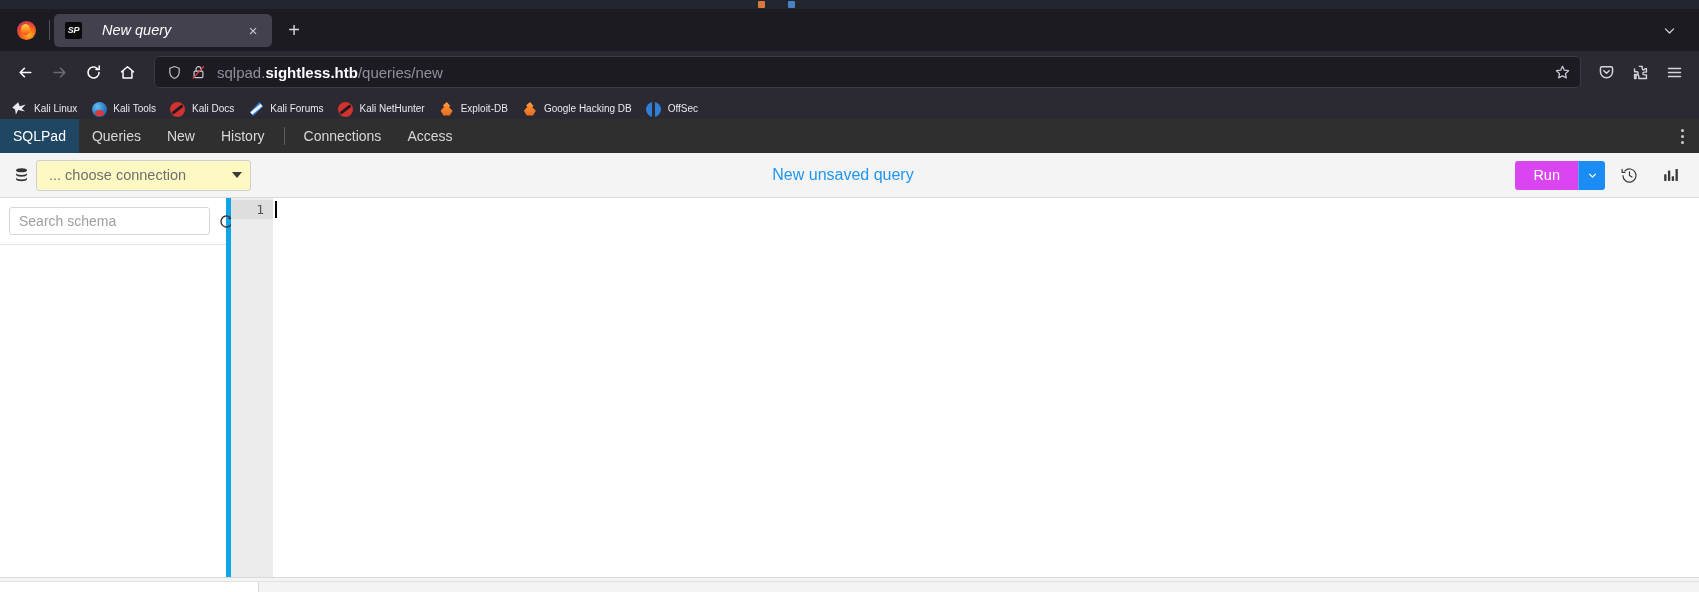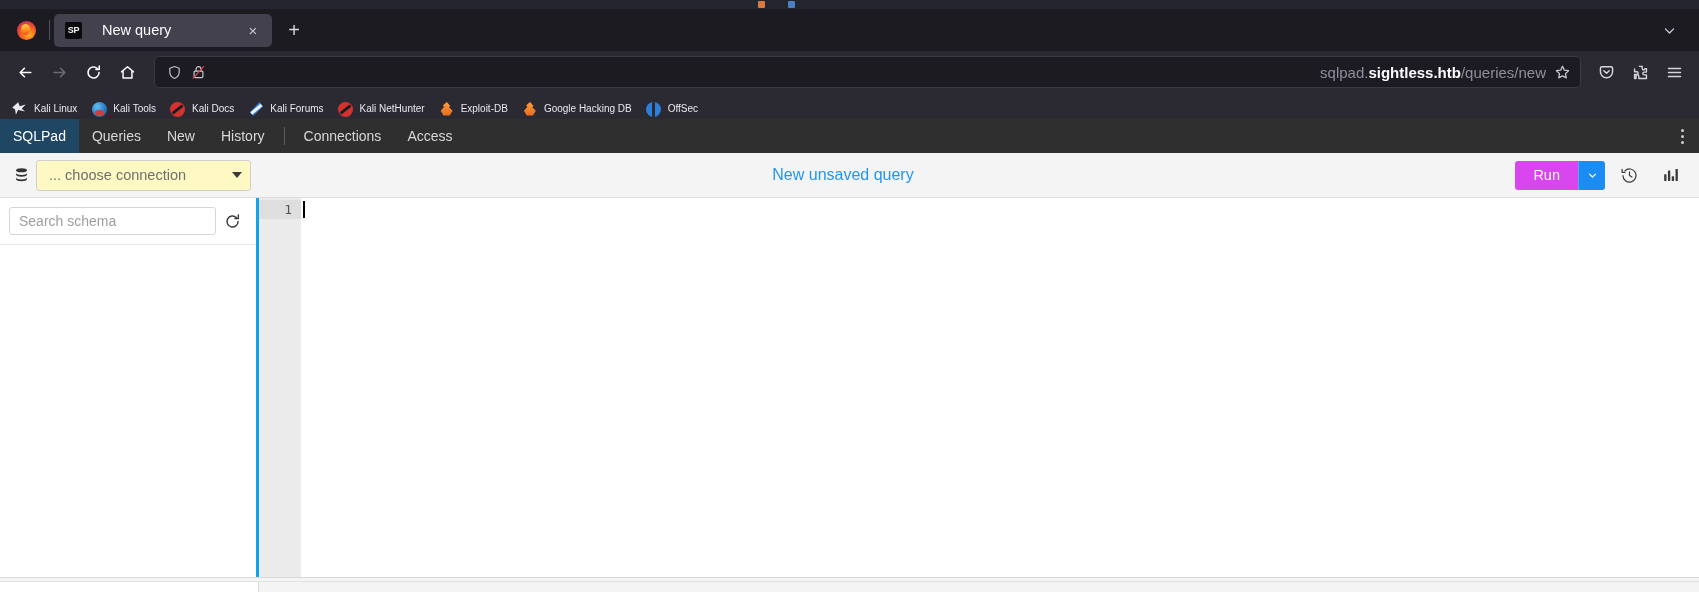--- a/index.html
+++ b/index.html
@@ -62,20 +62,21 @@
     min-width: 218px;
     max-width: 218px;
     background: #42414d;
     border-radius: 5px;
     display: flex; align-items: center;
     padding: 0 9px 0 11px;
     color: #fbfbfe;
     font-size: 14.5px;
     position: relative;
     flex: 0 0 auto;
+    font-style: italic;
   }
   .tab-favicon {
     width: 17px; height: 17px;
     background: #0b0b0e;
     color: #f3f3f6;
     font-size: 9px; font-weight: bold;
     display: flex; align-items: center; justify-content: center;
     border-radius: 2px;
     margin-right: 9px;
     letter-spacing: -0.3px;
@@ -108,21 +109,20 @@
     margin-right: 8px;
     flex: 0 0 auto;
   }
 
   
   .navbar {
     height: 42px;
     display: flex; align-items: center;
     padding: 0 8px;
     background: #2b2a33;
-    text-align: right;
   }
   .navbtn {
     width: 34px; height: 32px;
     display: flex; align-items: center; justify-content: center;
     flex: 0 0 auto;
     color: #fbfbfe;
   }
   .navbtn.dim { color: #6b6b76; }
   .navbtn svg { display: block; }
 
@@ -351,22 +351,22 @@
     color: #3b3b3b;
     margin-left: 6px;
   }
 
   
   .q-body {
     display: flex;
     height: 379px;
   }
   .schema-pane {
-    width: 259px;
-    border-right: 3px solid #0ea5e9;
+    width: 231px;
+    border-right: 5px solid #0ea5e9;
     background: #ffffff;
     flex: 0 0 auto;
   }
   .schema-search-row {
     display: flex; align-items: center;
     padding: 9px 8px 9px 9px;
     border-bottom: 1px solid #e6e6e6;
   }
   .schema-input {
     flex: 1 1 auto;

